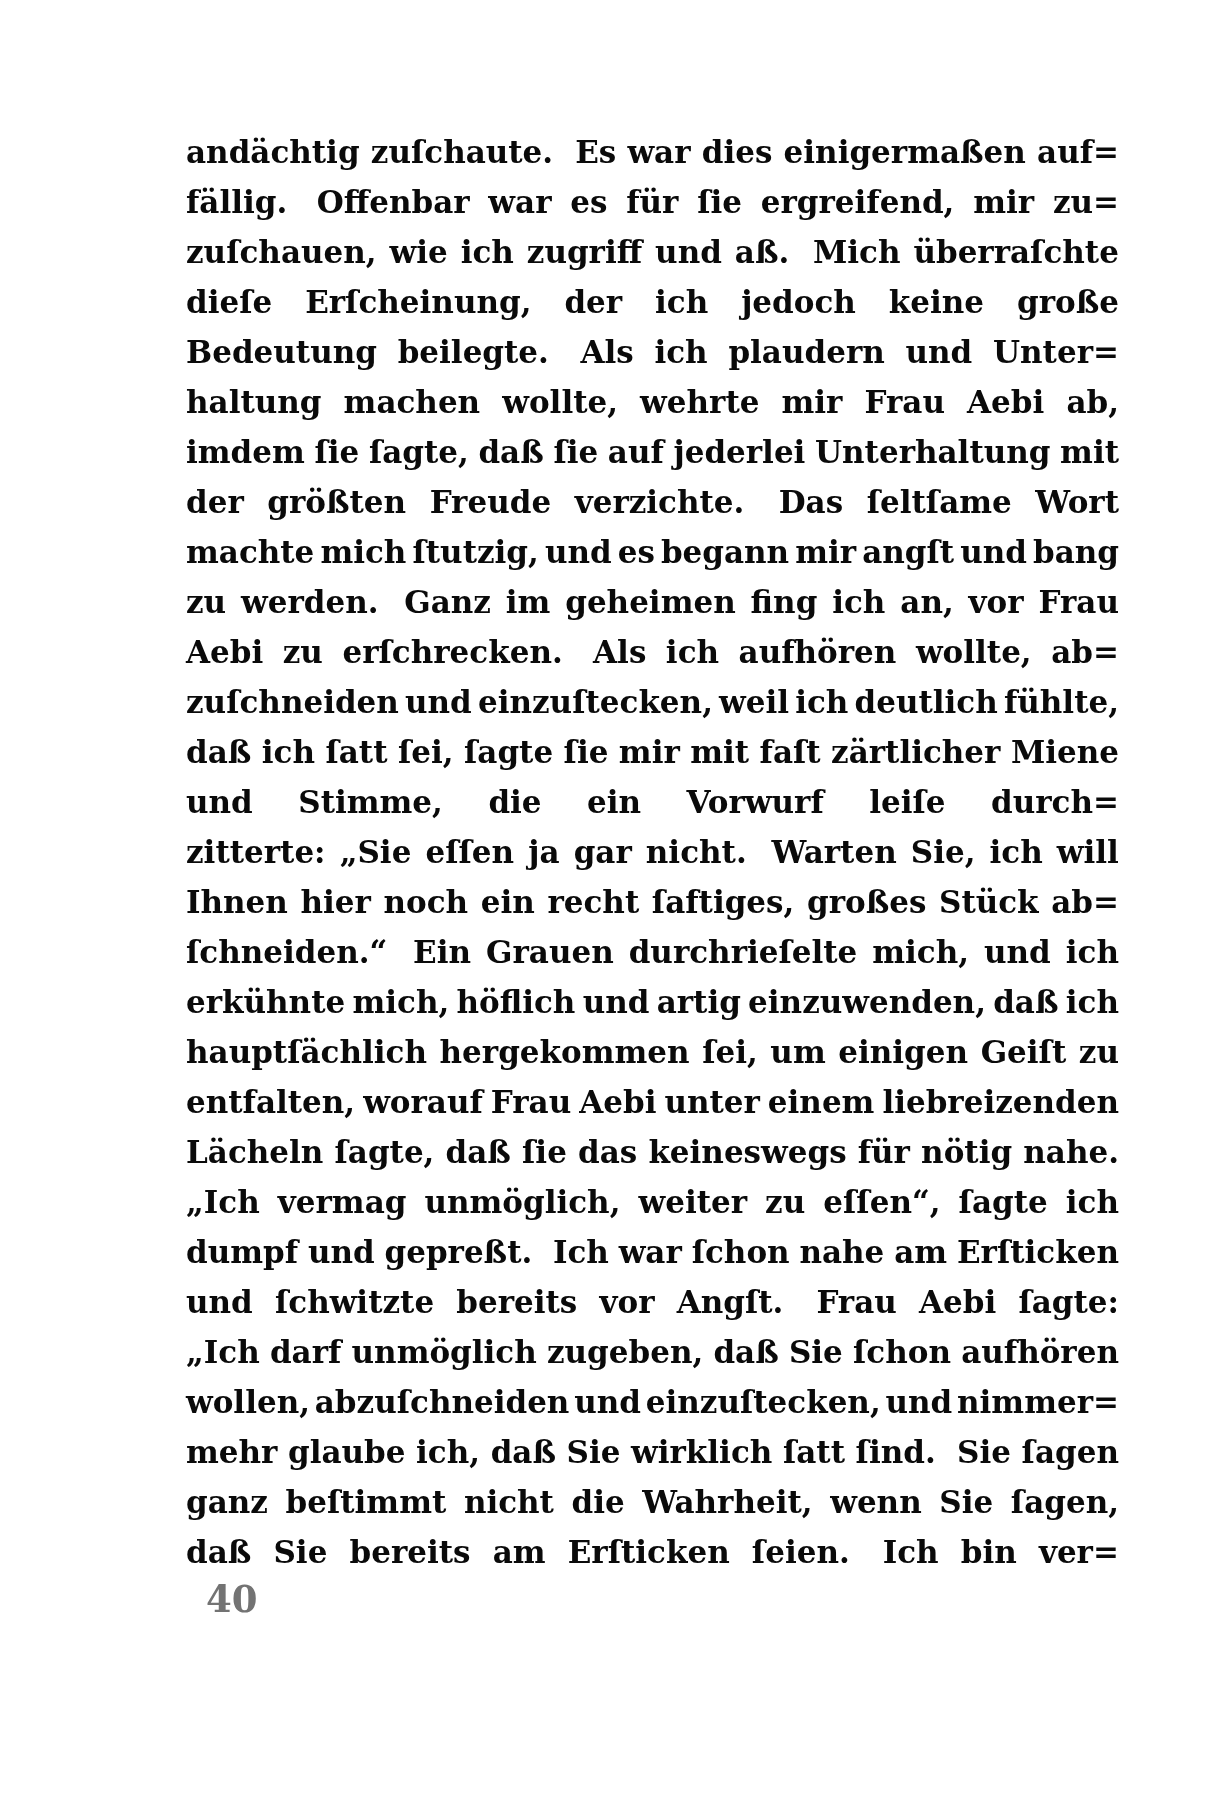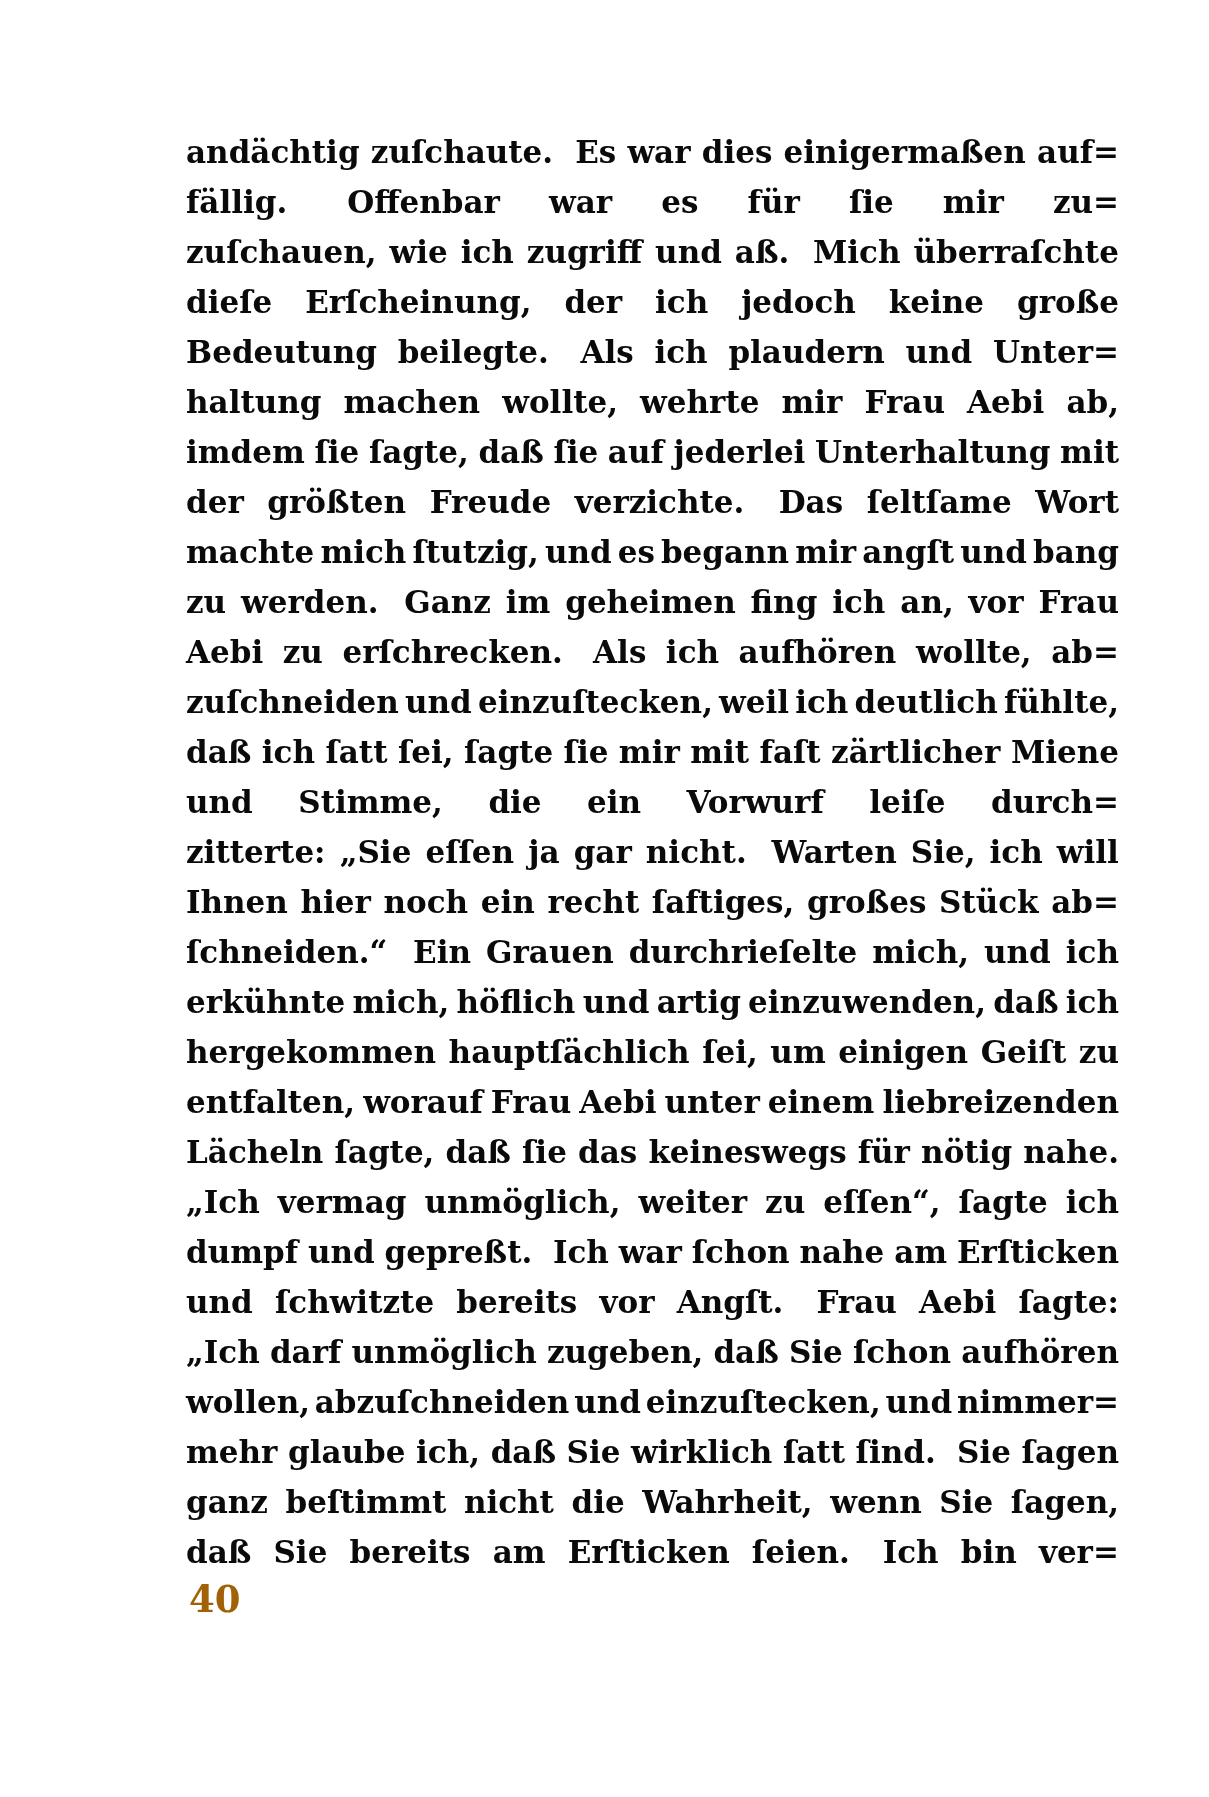--- a/index.html
+++ b/index.html
@@ -32,52 +32,52 @@
     height: 50px;
     line-height: 50px;
     white-space: pre;
   }
   .jline span {
     display: inline-block;
     white-space: pre;
   }
   .page-number {
     position: absolute;
-    left: 189px;
+    left: 206px;
     top: 1577px;
     font-size: 37px;
     font-weight: 700;
     line-height: 44px;
-    color: #a16207;
+    color: #737373;
   }
 </style>
 </head>
 <body>
 
 <div class="page">
   <div class="textblock">
     <div class="jline"><span>andächtig</span><span>zuſchaute.&nbsp;</span><span>Es</span><span>war</span><span>dies</span><span>einigermaßen</span><span>auf=</span></div>
-    <div class="jline"><span>fällig.&nbsp;</span><span>Offenbar</span><span>war</span><span>es</span><span>für</span><span>ſie</span><span>mir</span><span>zu=</span></div>
+    <div class="jline"><span>fällig.&nbsp;</span><span>Offenbar</span><span>war</span><span>es</span><span>für</span><span>ſie</span><span>ergreifend,</span><span>mir</span><span>zu=</span></div>
     <div class="jline"><span>zuſchauen,</span><span>wie</span><span>ich</span><span>zugriff</span><span>und</span><span>aß.&nbsp;</span><span>Mich</span><span>überraſchte</span></div>
     <div class="jline"><span>dieſe</span><span>Erſcheinung,</span><span>der</span><span>ich</span><span>jedoch</span><span>keine</span><span>große</span></div>
     <div class="jline"><span>Bedeutung</span><span>beilegte.&nbsp;</span><span>Als</span><span>ich</span><span>plaudern</span><span>und</span><span>Unter=</span></div>
     <div class="jline"><span>haltung</span><span>machen</span><span>wollte,</span><span>wehrte</span><span>mir</span><span>Frau</span><span>Aebi</span><span>ab,</span></div>
     <div class="jline"><span>imdem</span><span>ſie</span><span>ſagte,</span><span>daß</span><span>ſie</span><span>auf</span><span>jederlei</span><span>Unterhaltung</span><span>mit</span></div>
     <div class="jline"><span>der</span><span>größten</span><span>Freude</span><span>verzichte.&nbsp;</span><span>Das</span><span>ſeltſame</span><span>Wort</span></div>
     <div class="jline"><span>machte</span><span>mich</span><span>ſtutzig,</span><span>und</span><span>es</span><span>begann</span><span>mir</span><span>angſt</span><span>und</span><span>bang</span></div>
     <div class="jline"><span>zu</span><span>werden.&nbsp;</span><span>Ganz</span><span>im</span><span>geheimen</span><span>fing</span><span>ich</span><span>an,</span><span>vor</span><span>Frau</span></div>
     <div class="jline"><span>Aebi</span><span>zu</span><span>erſchrecken.&nbsp;</span><span>Als</span><span>ich</span><span>aufhören</span><span>wollte,</span><span>ab=</span></div>
     <div class="jline"><span>zuſchneiden</span><span>und</span><span>einzuſtecken,</span><span>weil</span><span>ich</span><span>deutlich</span><span>fühlte,</span></div>
     <div class="jline"><span>daß</span><span>ich</span><span>ſatt</span><span>ſei,</span><span>ſagte</span><span>ſie</span><span>mir</span><span>mit</span><span>faſt</span><span>zärtlicher</span><span>Miene</span></div>
     <div class="jline"><span>und</span><span>Stimme,</span><span>die</span><span>ein</span><span>Vorwurf</span><span>leiſe</span><span>durch=</span></div>
     <div class="jline"><span>zitterte:</span><span>„Sie</span><span>eſſen</span><span>ja</span><span>gar</span><span>nicht.&nbsp;</span><span>Warten</span><span>Sie,</span><span>ich</span><span>will</span></div>
     <div class="jline"><span>Ihnen</span><span>hier</span><span>noch</span><span>ein</span><span>recht</span><span>ſaftiges,</span><span>großes</span><span>Stück</span><span>ab=</span></div>
     <div class="jline"><span>ſchneiden.“&nbsp;</span><span>Ein</span><span>Grauen</span><span>durchrieſelte</span><span>mich,</span><span>und</span><span>ich</span></div>
     <div class="jline"><span>erkühnte</span><span>mich,</span><span>höflich</span><span>und</span><span>artig</span><span>einzuwenden,</span><span>daß</span><span>ich</span></div>
-    <div class="jline"><span>hergekommen</span><span>hauptſächlich</span><span>ſei,</span><span>um</span><span>einigen</span><span>Geiſt</span><span>zu</span></div>
+    <div class="jline"><span>hauptſächlich</span><span>hergekommen</span><span>ſei,</span><span>um</span><span>einigen</span><span>Geiſt</span><span>zu</span></div>
     <div class="jline"><span>entfalten,</span><span>worauf</span><span>Frau</span><span>Aebi</span><span>unter</span><span>einem</span><span>liebreizenden</span></div>
     <div class="jline"><span>Lächeln</span><span>ſagte,</span><span>daß</span><span>ſie</span><span>das</span><span>keineswegs</span><span>für</span><span>nötig</span><span>nahe.</span></div>
     <div class="jline"><span>„Ich</span><span>vermag</span><span>unmöglich,</span><span>weiter</span><span>zu</span><span>eſſen“,</span><span>ſagte</span><span>ich</span></div>
     <div class="jline"><span>dumpf</span><span>und</span><span>gepreßt.&nbsp;</span><span>Ich</span><span>war</span><span>ſchon</span><span>nahe</span><span>am</span><span>Erſticken</span></div>
     <div class="jline"><span>und</span><span>ſchwitzte</span><span>bereits</span><span>vor</span><span>Angſt.&nbsp;</span><span>Frau</span><span>Aebi</span><span>ſagte:</span></div>
     <div class="jline"><span>„Ich</span><span>darf</span><span>unmöglich</span><span>zugeben,</span><span>daß</span><span>Sie</span><span>ſchon</span><span>aufhören</span></div>
     <div class="jline"><span>wollen,</span><span>abzuſchneiden</span><span>und</span><span>einzuſtecken,</span><span>und</span><span>nimmer=</span></div>
     <div class="jline"><span>mehr</span><span>glaube</span><span>ich,</span><span>daß</span><span>Sie</span><span>wirklich</span><span>ſatt</span><span>ſind.&nbsp;</span><span>Sie</span><span>ſagen</span></div>
     <div class="jline"><span>ganz</span><span>beſtimmt</span><span>nicht</span><span>die</span><span>Wahrheit,</span><span>wenn</span><span>Sie</span><span>ſagen,</span></div>
     <div class="jline"><span>daß</span><span>Sie</span><span>bereits</span><span>am</span><span>Erſticken</span><span>ſeien.&nbsp;</span><span>Ich</span><span>bin</span><span>ver=</span></div>

